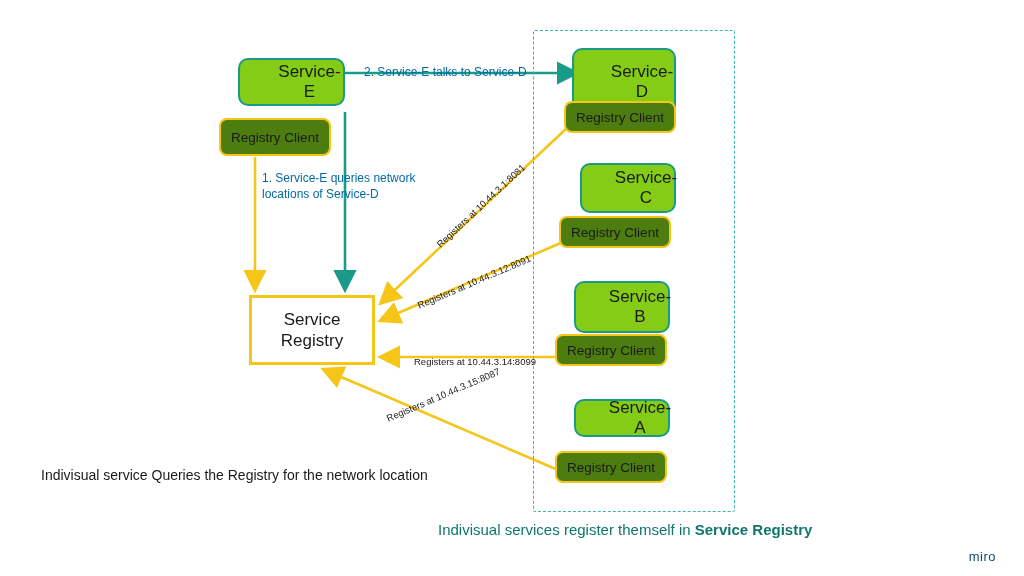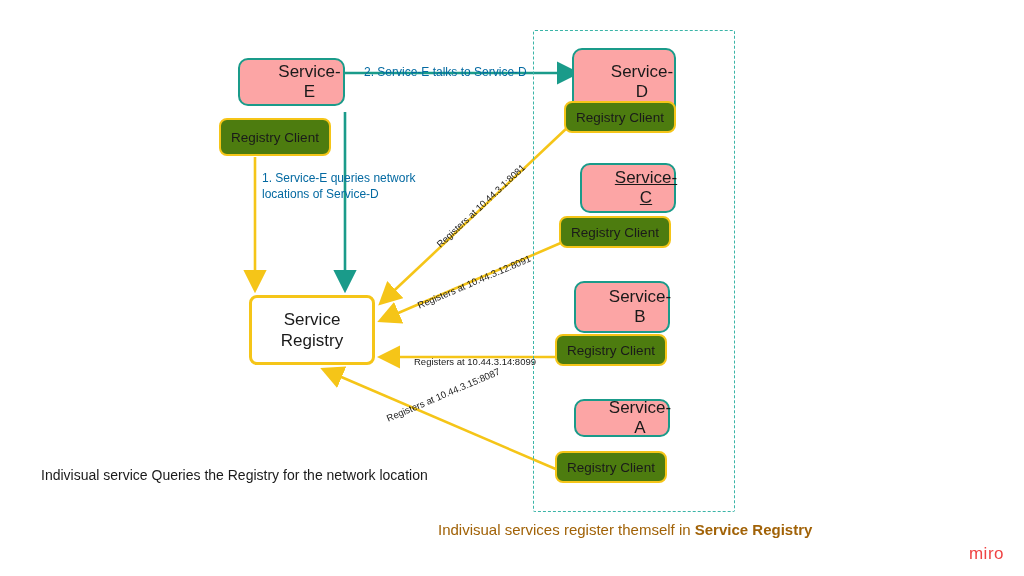--- a/index.html
+++ b/index.html
@@ -25,33 +25,33 @@
     box-sizing: border-box;
     display: flex;
     align-items: center;
     justify-content: center;
     text-align: center;
     color: #1a1a1a;
   }
   .svc-box {
     border: 2.5px solid #1a9b8a;
     border-radius: 10px;
-    background: #fca5a5;
+    background: #84cc16;
     font-size: 17px;
     padding-left: 36px;
   }
   .client-box {
     border: 2.5px solid #f5c518;
     border-radius: 8px;
     background: #4d7c0f;
     font-size: 13.5px;
   }
   .registry-box {
     border: 3px solid #f5c518;
-    border-radius: 8px;
+    border-radius: 0;
     background: #ffffff;
     font-size: 17px;
     line-height: 1.25;
   }
   .dashed-region {
     position: absolute;
     border: 1.6px dashed #3bb5a8;
     border-radius: 2px;
     background: transparent;
   }
@@ -71,29 +71,29 @@
     transform-origin: left center;
   }
   .caption-left {
     font-size: 14px;
     line-height: 1.45;
     color: #1a1a1a;
     width: 470px;
   }
   .caption-bottom {
     font-size: 15px;
-    color: #a16207;
+    color: #0f766e;
   }
   .caption-bottom b { font-weight: bold; }
   .watermark {
     position: absolute;
-    right: 20px;
+    right: 28px;
     bottom: 12px;
-    color: #ef4444;
-    font-size: 17px;
+    color: #0c4a6e;
+    font-size: 13px;
     letter-spacing: 0.5px;
   }
 </style>
 </head>
 <body>
 
 <svg id="canvas" viewBox="0 0 1024 576">
   <defs>
     <marker id="arrow-teal" markerWidth="9" markerHeight="9" refX="7" refY="4.5" orient="auto">
       <path d="M0,0 L9,4.5 L0,9 z" fill="#1a9b8a"></path>
@@ -127,21 +127,21 @@
   <span>Registry Client</span>
 </div>
 
 <div class="node svc-box" style="left:572px; top:48px; width:104px; height:68px;">
   <span>Service-D</span>
 </div>
 <div class="node client-box" style="left:564px; top:101px; width:112px; height:32px;">
   <span>Registry Client</span>
 </div>
 
-<div class="node svc-box" style="left:580px; top:163px; width:96px; height:50px;text-decoration:underline;">
+<div class="node svc-box" style="left:580px; top:163px; width:96px; height:50px;">
   <span>Service-C</span>
 </div>
 <div class="node client-box" style="left:559px; top:216px; width:112px; height:32px;">
   <span>Registry Client</span>
 </div>
 
 <div class="node svc-box" style="left:574px; top:281px; width:96px; height:52px;">
   <span>Service-B</span>
 </div>
 <div class="node client-box" style="left:555px; top:334px; width:112px; height:32px;">

